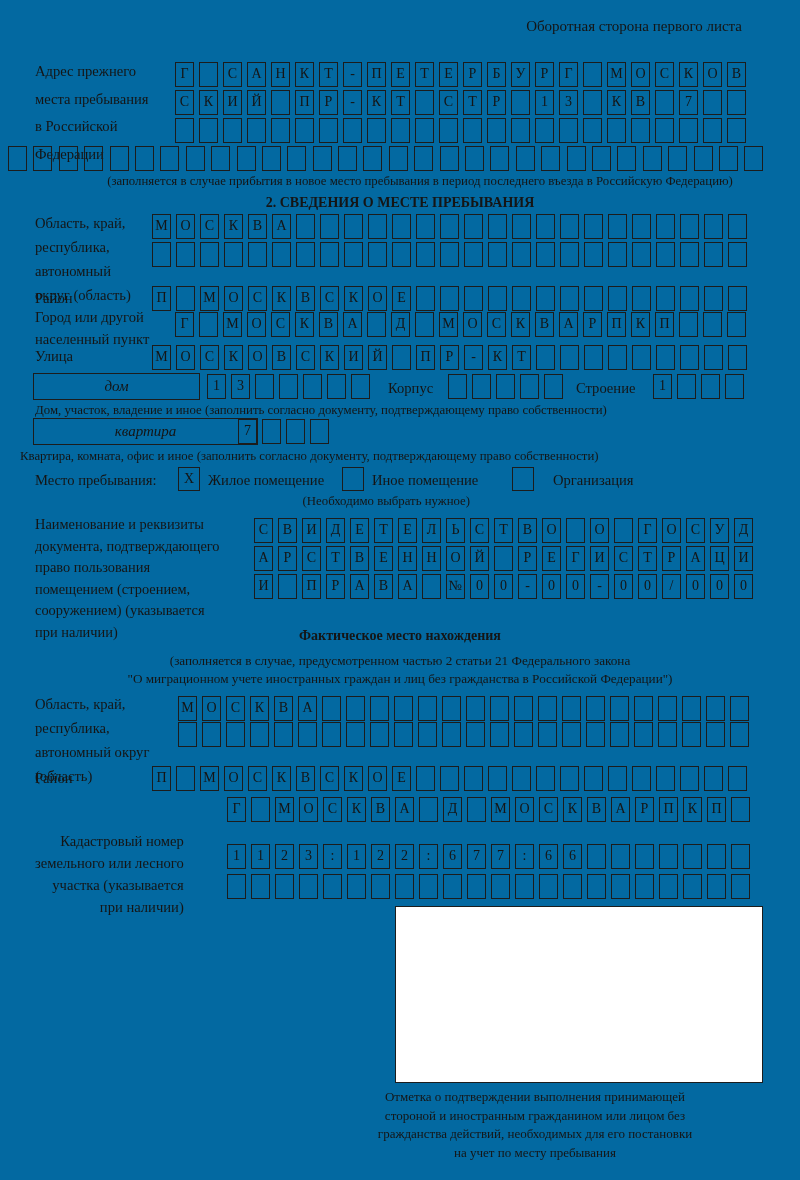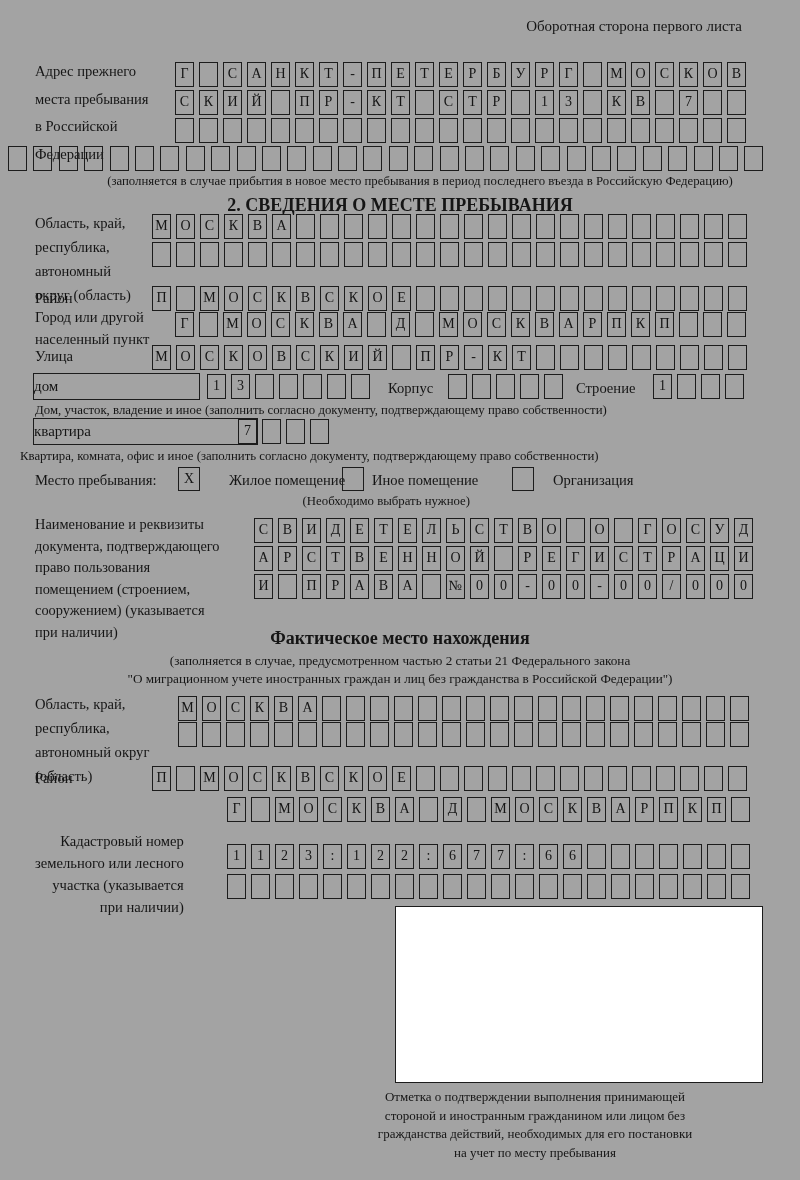--- a/index.html
+++ b/index.html
@@ -1,26 +1,26 @@
 <!DOCTYPE html>
 <html><head>
 <meta charset="utf-8">
 <style>
   html,body{margin:0;padding:0;background:#fff;}
-  .page{position:relative;width:800px;height:1180px;background:#a3a3a3;
+  .page{position:relative;width:800px;height:1180px;background:#0369a1;
         font-family:"Liberation Serif","DejaVu Serif",serif;color:#151515;overflow:hidden;}
   .lbl{position:absolute;font-size:14.6px;line-height:24px;white-space:nowrap;}
   .caption{position:absolute;font-size:12.8px;white-space:nowrap;}
   .center{left:0;width:800px;text-align:center;white-space:normal;padding-left:20px;}
-  .title{position:absolute;left:0;width:800px;text-align:center;font-weight:bold;font-size:18px;}
+  .title{position:absolute;left:0;width:800px;text-align:center;font-weight:bold;font-size:14px;}
   .cellrow{position:absolute;display:flex;gap:5px;}
   .cell{flex:0 0 auto;width:19px;height:25px;box-sizing:border-box;border:1.6px solid #1c1c1c;
         text-align:center;font-size:14px;line-height:22px;overflow:hidden;}
-  .typebox{position:absolute;box-sizing:border-box;border:1.6px solid #1c1c1c;
-        font-size:15px;}
+  .typebox{position:absolute;box-sizing:border-box;border:1.6px solid #1c1c1c;text-align:center;
+        font-size:15px;font-style:italic;}
   .cb{position:absolute;width:22px;height:24px;box-sizing:border-box;border:1.6px solid #1c1c1c;
         text-align:center;font-size:14px;line-height:21px;}
   .stamp{position:absolute;box-sizing:border-box;border:1.7px solid #1c1c1c;background:#fff;}
   .notecenter{position:absolute;text-align:center;font-size:13.2px;line-height:18px;}
 </style>
 </head>
 <body>
 
 <div class="page">
 
@@ -327,21 +327,21 @@
   <div class="cellrow" style="left:238px;top:419px">
       <span class="cell">7</span>
       <span class="cell"></span>
       <span class="cell"></span>
       <span class="cell"></span>
     </div>
   <div class="caption" style="left:20px;top:449px;">Квартира, комната, офис и иное (заполнить согласно документу, подтверждающему право собственности)</div>
 
   <div class="lbl" style="left:35px;top:468px;">Место пребывания:</div>
   <div class="cb" style="left:178px;top:467px;">X</div>
-  <div class="lbl" style="left:208px;top:468px;margin-left:21px;">Жилое помещение</div>
+  <div class="lbl" style="left:208px;top:468px;">Жилое помещение</div>
   <div class="cb" style="left:342px;top:467px;"></div>
   <div class="lbl" style="left:372px;top:468px;font-family:Liberation Serif, serif;">Иное помещение</div>
   <div class="cb" style="left:512px;top:467px;"></div>
   <div class="lbl" style="left:553px;top:468px;">Организация</div>
   <div class="caption" style="left:200px;top:494px;width:270px;text-align:right;">(Необходимо выбрать нужное)</div>
 
   <div class="lbl" style="left:35px;top:514px;line-height:21.5px;font-size:14.4px;">
       <div>Наименование и реквизиты</div>
       <div>документа, подтверждающего</div>
       <div>право пользования</div>

